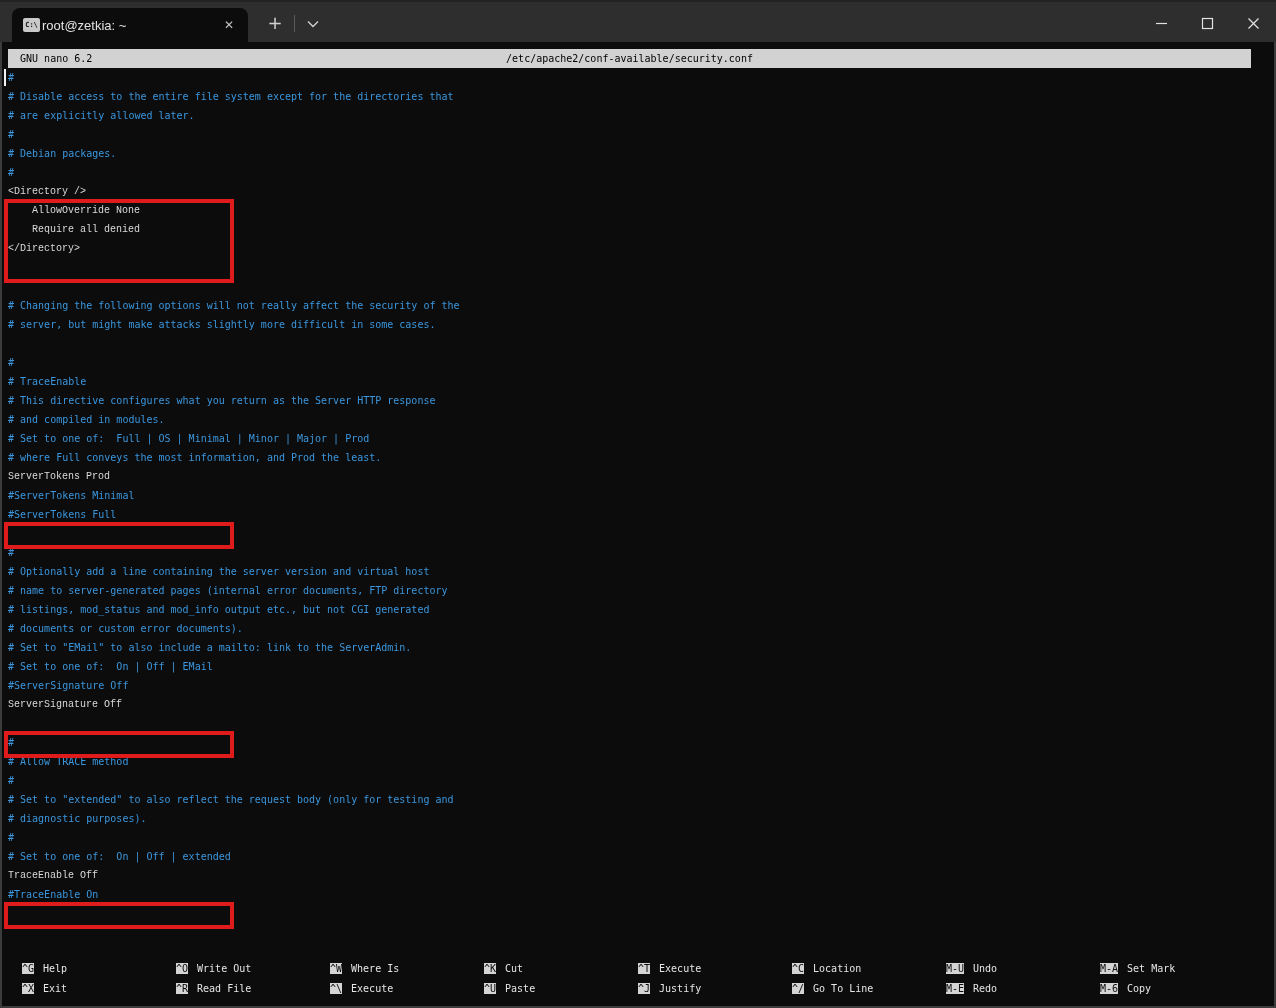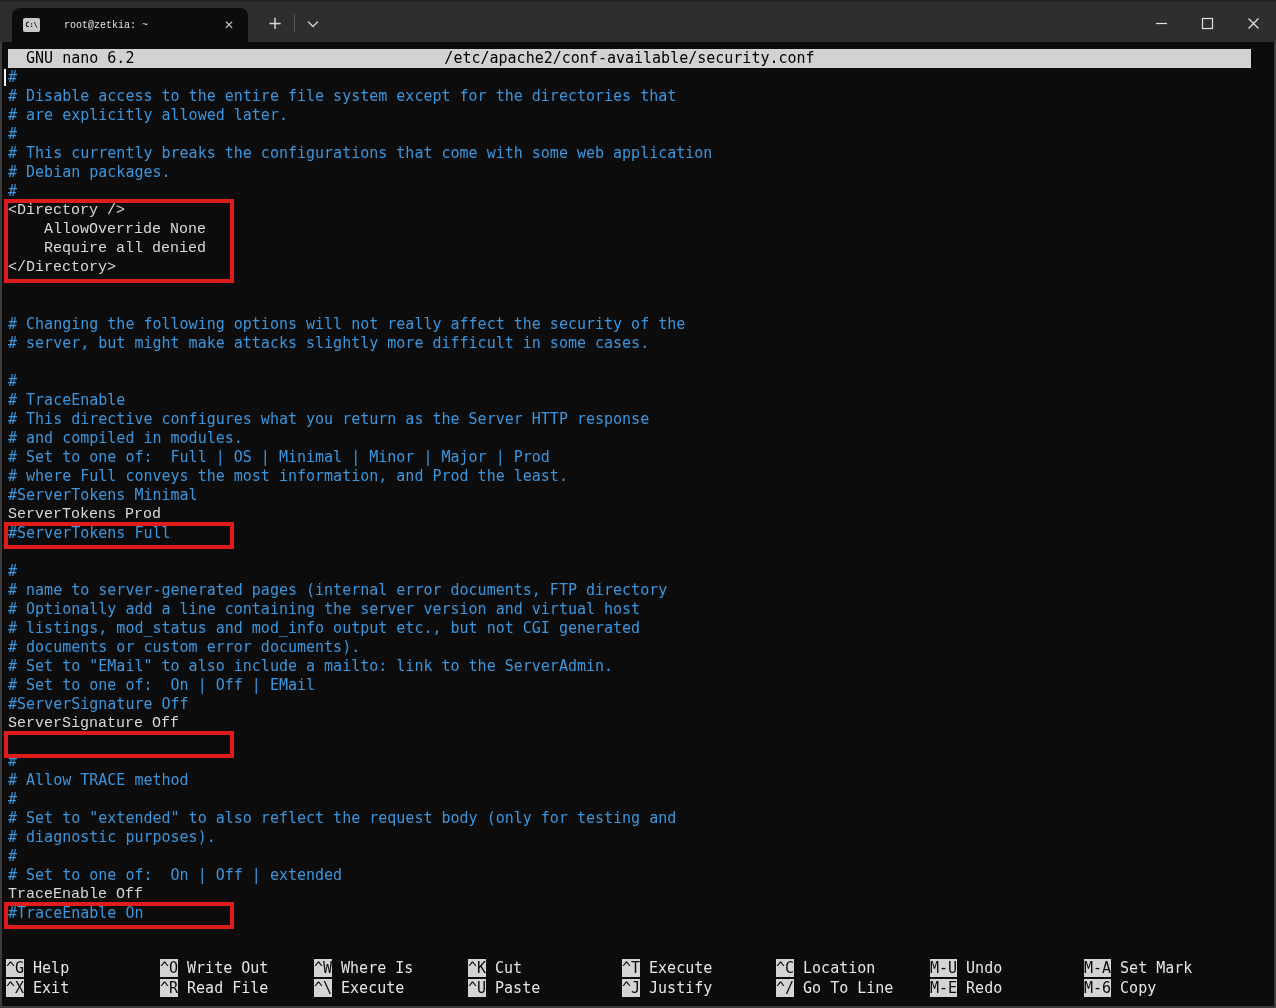--- a/index.html
+++ b/index.html
@@ -36,22 +36,22 @@
     font-family:"Liberation Sans",sans-serif;
   }
   .tab-icon{
     width:17px;height:14px;border-radius:2px;
     background:#c9c9c9;color:#141414;
     font-family:"DejaVu Sans Mono",monospace;
     font-size:7px;font-weight:bold;line-height:14px;text-align:center;
     flex:0 0 auto;
   }
   .tab-title{
-    margin-left:24px;color:var(--chrome-text);font-size:10px;
-    white-space:nowrap;overflow:hidden;flex:1 1 auto;font-family:Liberation Mono, monospace;
+    margin-left:2px;color:var(--chrome-text);font-size:13px;
+    white-space:nowrap;overflow:hidden;flex:1 1 auto;
   }
   .tab-close{
     flex:0 0 auto;width:22px;height:22px;border-radius:4px;
     color:#c4c4c4;font-size:12px;line-height:22px;text-align:center;
     font-family:"DejaVu Sans",sans-serif;
   }
   .newtab-btn{
     width:30px;height:30px;margin:0 0 3px 12px;border-radius:4px;
     color:#d0d0d0;font-size:18px;line-height:28px;text-align:center;
     font-family:"DejaVu Sans",sans-serif;
@@ -64,21 +64,21 @@
   .titlebar-spacer{flex:1 1 auto;}
   .win-controls{display:flex;align-self:stretch;}
   .win-btn{
     width:46px;height:42px;display:flex;align-items:center;justify-content:center;
     color:var(--chrome-text);
   }
   
   .terminal{
     position:absolute;top:42px;left:0;right:0;bottom:0;
     background:var(--term-bg);
-    font-size:15px;line-height:19px;color:var(--code);
+    font-size:10px;line-height:19px;color:var(--code);
   }
   .nano-bar{
     position:absolute;top:7px;left:6px;width:1243px;height:19px;
     background:var(--bar-bg);color:#000;white-space:pre;
   }
   .nano-bar .left{position:absolute;left:0;top:0;white-space:pre;}
   .nano-bar .center{position:absolute;left:0;right:0;top:0;text-align:center;white-space:pre;}
   .content{position:absolute;top:26px;left:6px;right:0;}
   .line{height:19px;white-space:pre;}
   .line.c{color:var(--comment);}
@@ -86,21 +86,21 @@
   .cursor{
     position:absolute;top:27px;left:2px;width:2px;height:17px;background:#f2f2f2;
   }
   .hl-box{
     position:absolute;left:2px;width:230px;
     border:4px solid var(--highlight);
     pointer-events:none;
   }
   
   .shortcuts{
-    position:absolute;left:4px;bottom:7px;
+    position:absolute;left:20px;bottom:7px;
     display:grid;grid-template-columns:repeat(8,154px);
   }
   .sc-col{display:flex;flex-direction:column;}
   .sc-item{height:20px;line-height:19px;white-space:pre;}
   .sc-key{background:#d4d4d4;color:#0c0c0c;}
   .sc-label{color:#e6e6e6;margin-left:9px;}
 </style>
 </head>
 <body>
 
@@ -146,45 +146,44 @@
       <span class="center">/etc/apache2/conf-available/security.conf</span>
     </div>
 
     <div class="cursor"></div>
 
     <div class="content">
         <div class="line c">#</div>
         <div class="line c"># Disable access to the entire file system except for the directories that</div>
         <div class="line c"># are explicitly allowed later.</div>
         <div class="line c">#</div>
-        <div class="line c"># This currently breaks the configurations that come with some web application</div>
         <div class="line c"># Debian packages.</div>
         <div class="line c">#</div>
         <div class="line w">&lt;Directory /&gt;</div>
         <div class="line w">    AllowOverride None</div>
         <div class="line w">    Require all denied</div>
         <div class="line w">&lt;/Directory&gt;</div>
         <div class="line b"></div>
         <div class="line b"></div>
         <div class="line c"># Changing the following options will not really affect the security of the</div>
         <div class="line c"># server, but might make attacks slightly more difficult in some cases.</div>
         <div class="line b"></div>
         <div class="line c">#</div>
         <div class="line c"># TraceEnable</div>
         <div class="line c"># This directive configures what you return as the Server HTTP response</div>
         <div class="line c"># and compiled in modules.</div>
         <div class="line c"># Set to one of:  Full | OS | Minimal | Minor | Major | Prod</div>
         <div class="line c"># where Full conveys the most information, and Prod the least.</div>
+        <div class="line w">ServerTokens Prod</div>
         <div class="line c">#ServerTokens Minimal</div>
-        <div class="line w">ServerTokens Prod</div>
         <div class="line c">#ServerTokens Full</div>
         <div class="line b"></div>
         <div class="line c">#</div>
+        <div class="line c"># Optionally add a line containing the server version and virtual host</div>
         <div class="line c"># name to server-generated pages (internal error documents, FTP directory</div>
-        <div class="line c"># Optionally add a line containing the server version and virtual host</div>
         <div class="line c"># listings, mod_status and mod_info output etc., but not CGI generated</div>
         <div class="line c"># documents or custom error documents).</div>
         <div class="line c"># Set to "EMail" to also include a mailto: link to the ServerAdmin.</div>
         <div class="line c"># Set to one of:  On | Off | EMail</div>
         <div class="line c">#ServerSignature Off</div>
         <div class="line w">ServerSignature Off</div>
         <div class="line b"></div>
         <div class="line c">#</div>
         <div class="line c"># Allow TRACE method</div>
         <div class="line c">#</div>

